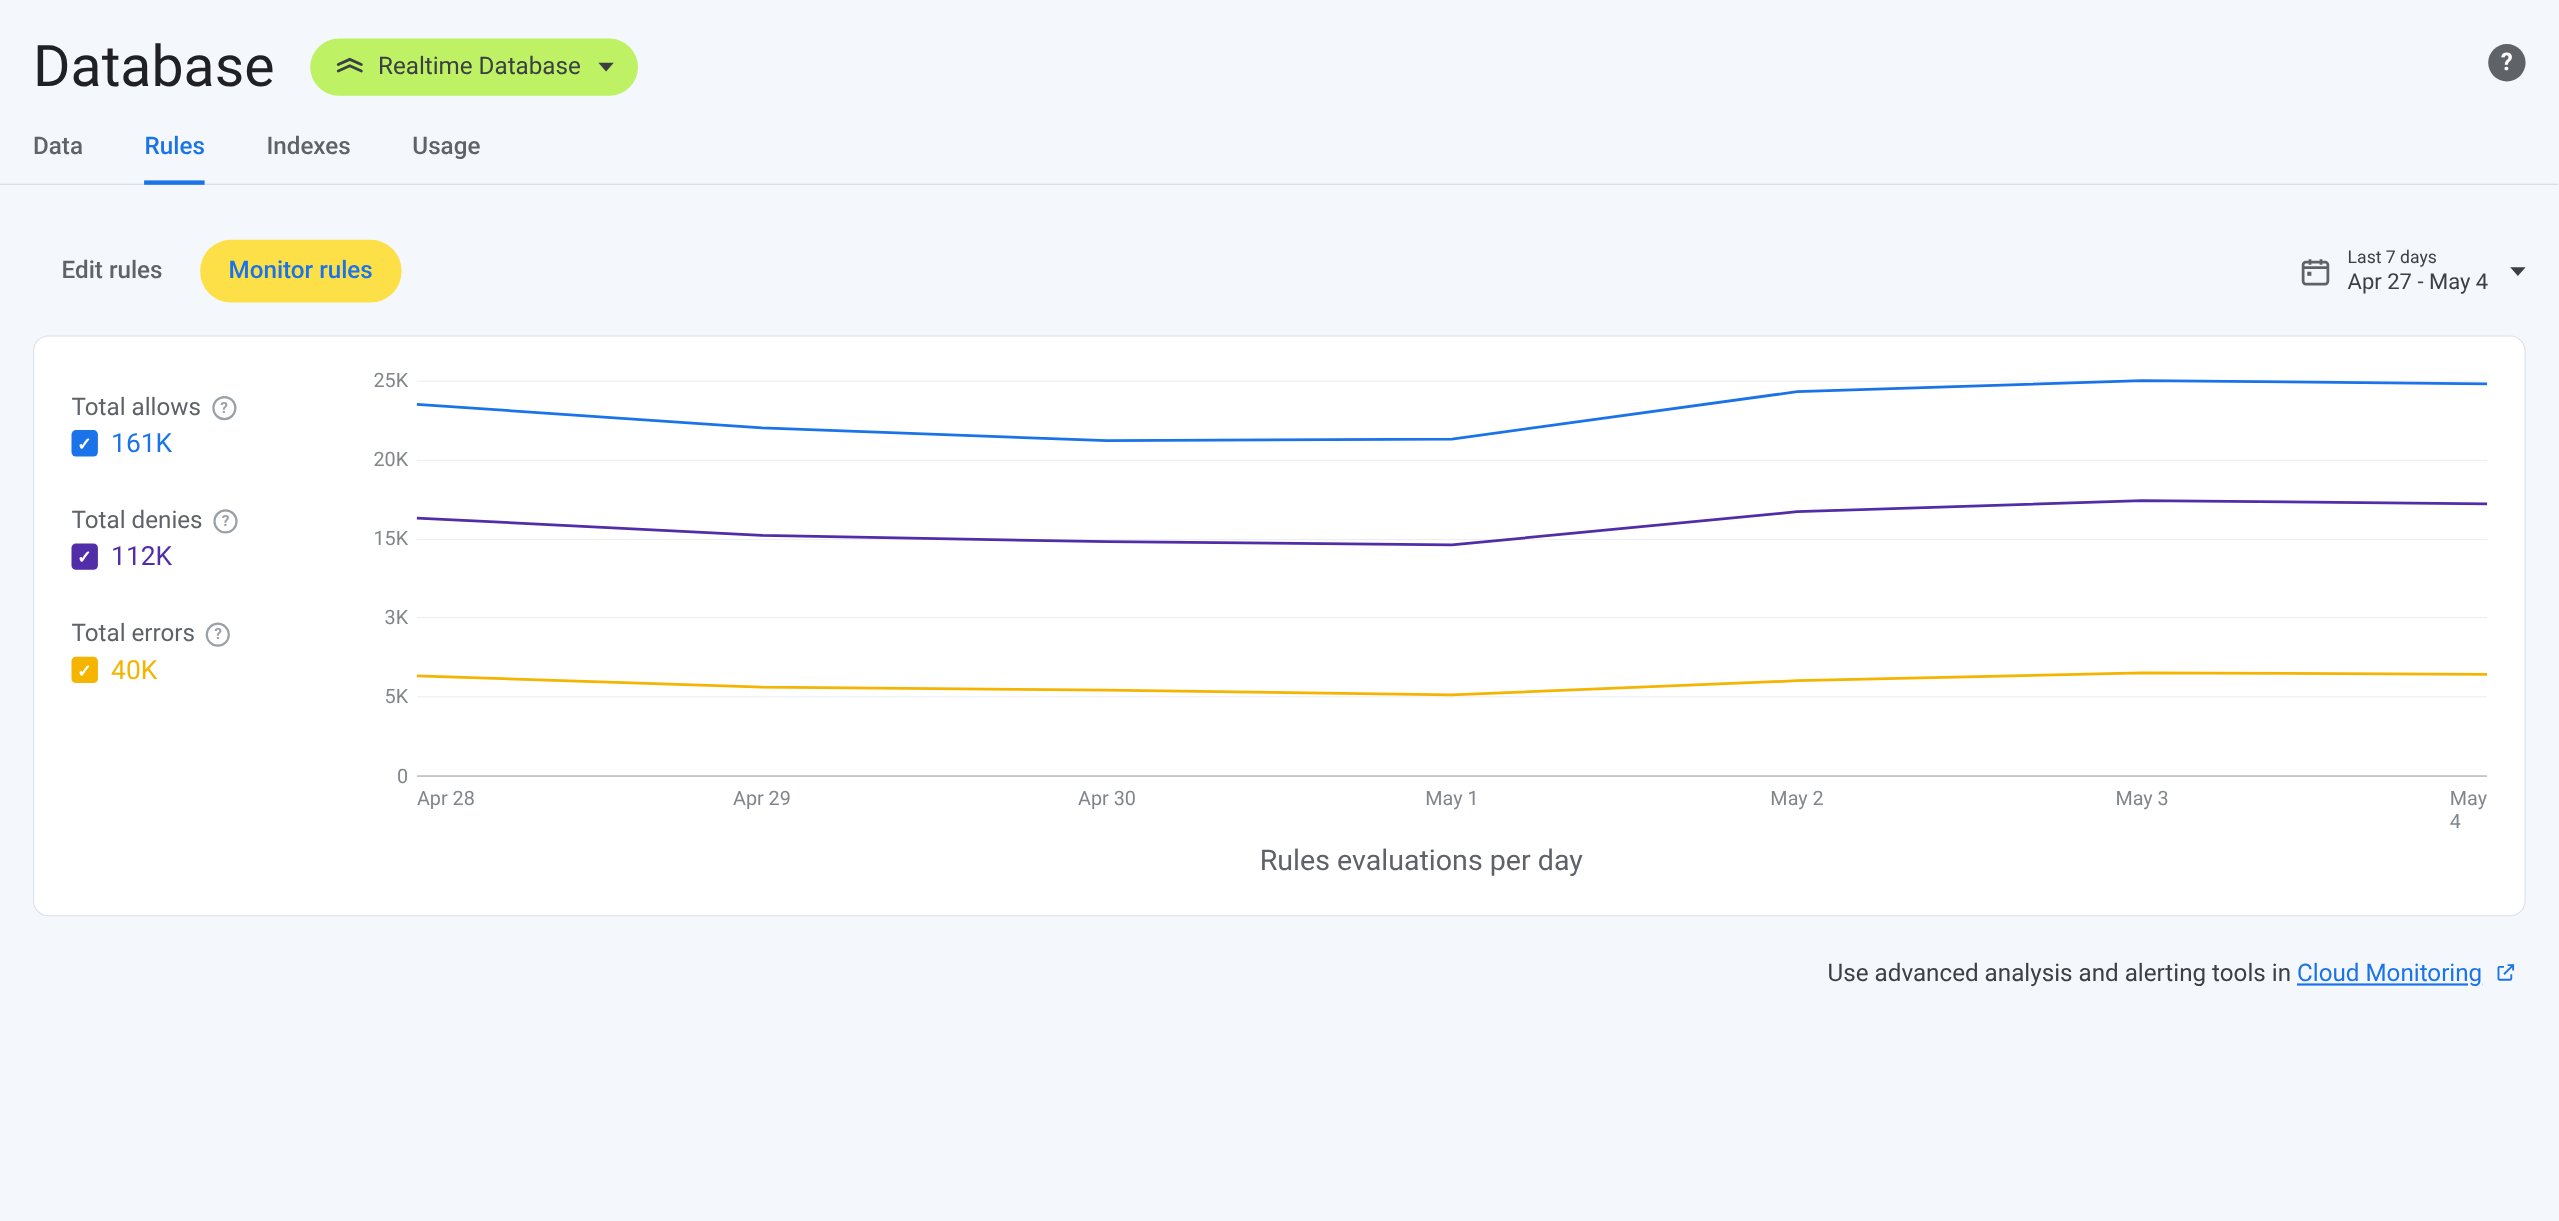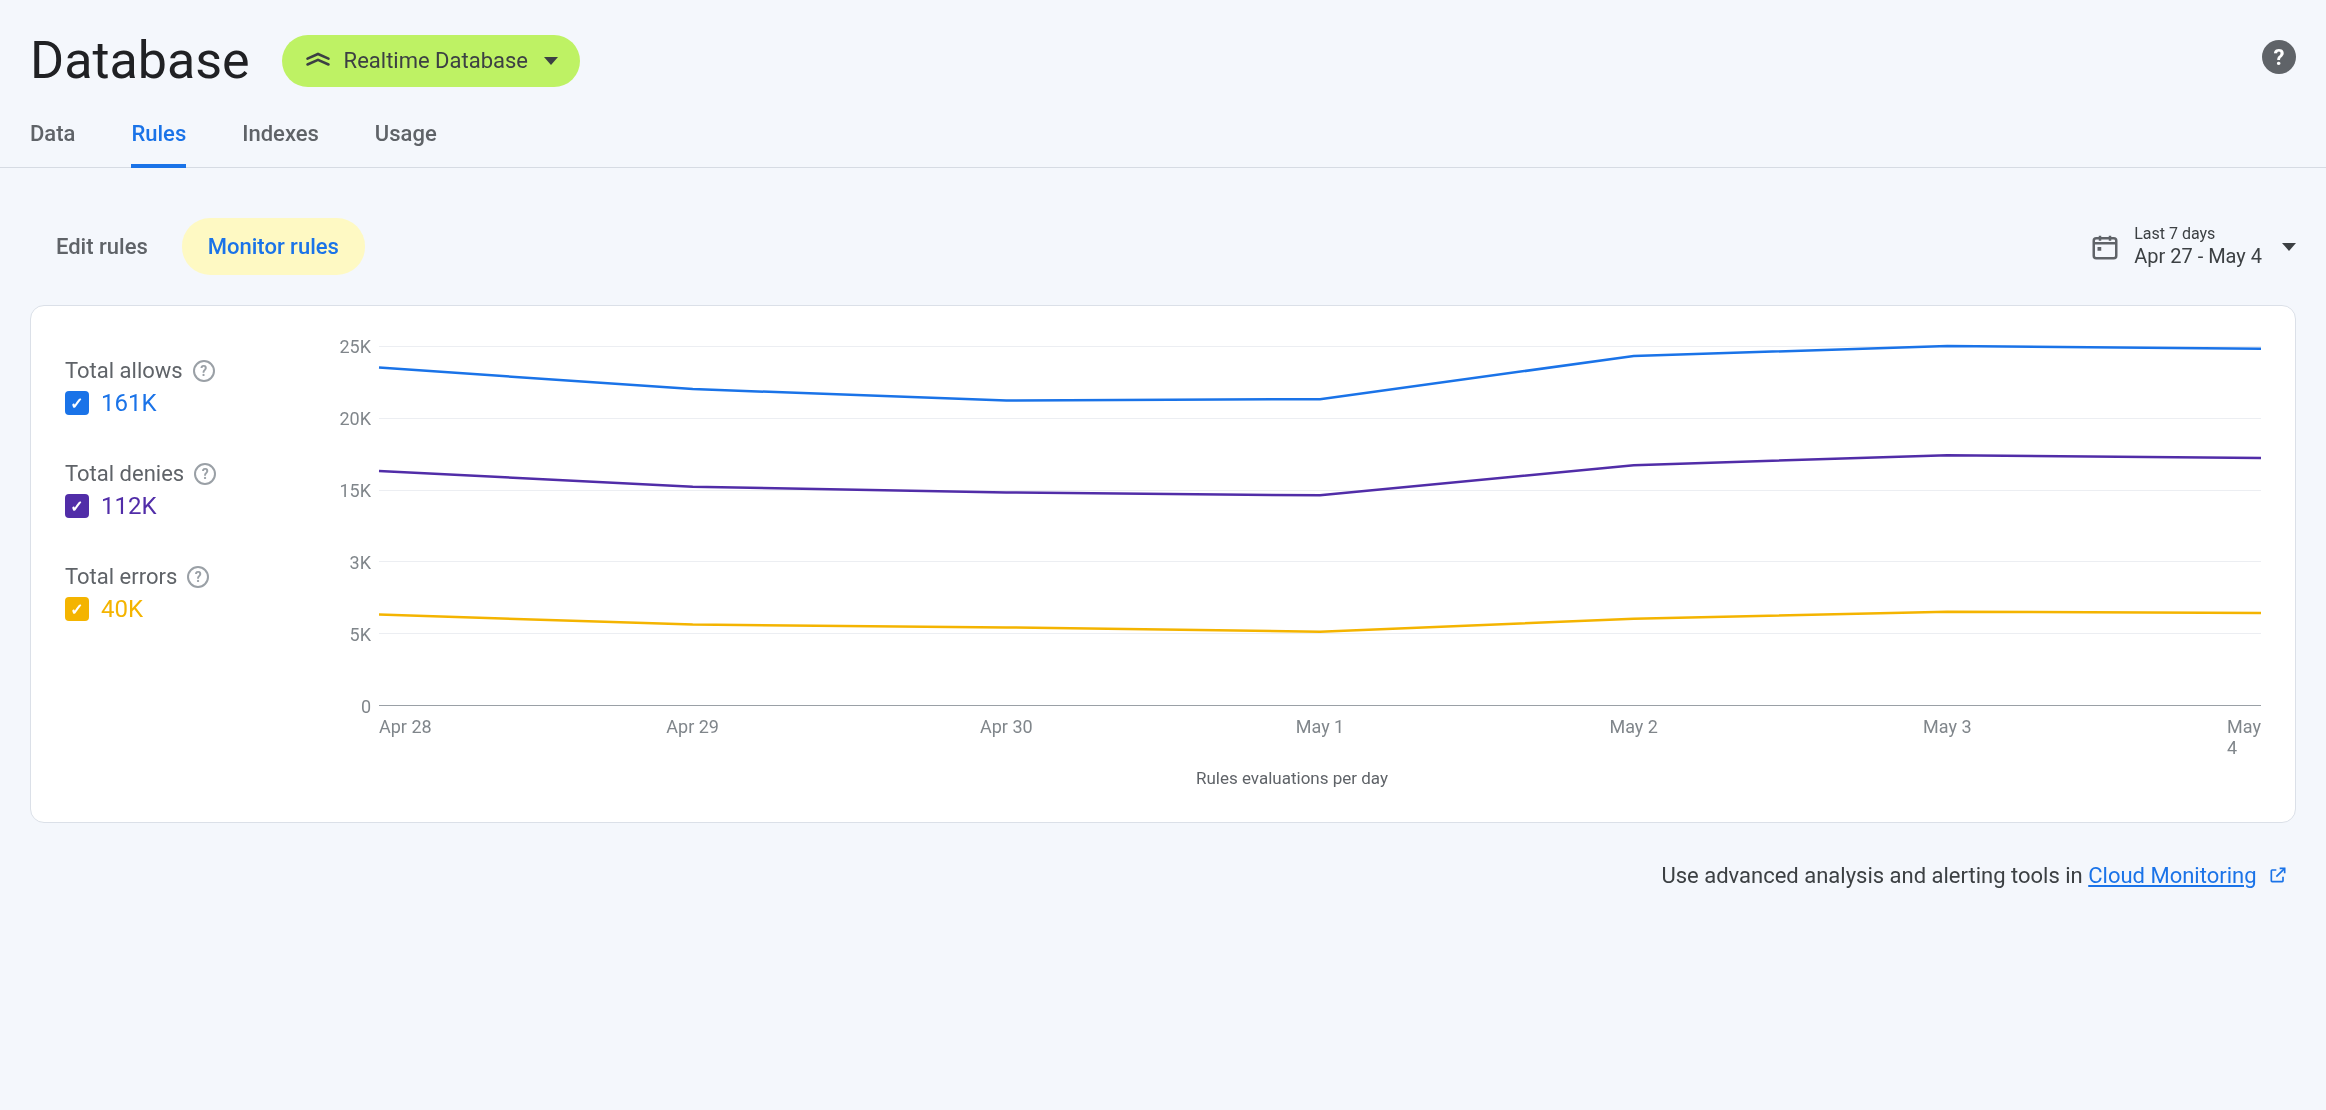--- a/index.html
+++ b/index.html
@@ -74,21 +74,21 @@
 .subtabs { display: flex; align-items: center; gap: 8px; }
 .subtab {
   font-size: 22px;
   padding: 16px 26px;
   border-radius: 28px;
   cursor: pointer;
   color: #5f6368;
   font-weight: 500;
 }
 .subtab.active {
-  background: #fef9c3;
+  background: #fde047;
   color: #1a73e8;
 }
 .date-picker {
   display: flex;
   align-items: center;
   gap: 14px;
   cursor: pointer;
 }
 .date-picker .cal-icon svg { display: block; }
 .date-picker .txt { display: flex; flex-direction: column; line-height: 1.25; }
@@ -157,21 +157,21 @@
   position: relative; height: 40px;
 }
 .x-tick {
   position: absolute; top: 10px;
   font-size: 18px; color: #80868b;
   transform: translateX(-50%);
 }
 .x-tick.first { transform: none; }
 .x-tick.last { transform: translateX(-100%); }
 .chart-xlabel {
-  text-align: center; font-size: 17px; color: #5f6368; margin-top: 22px;
+  text-align: center; font-size: 26px; color: #5f6368; margin-top: 22px;
 }
 
 .footer-link {
   text-align: right;
   padding: 40px 38px 0 0;
   font-size: 22px;
   color: #3c4043;
 }
 .footer-link a { color: #1a73e8; text-decoration: underline; }
 .ext-icon { display: inline-block; vertical-align: -2px; margin-left: 6px; }

